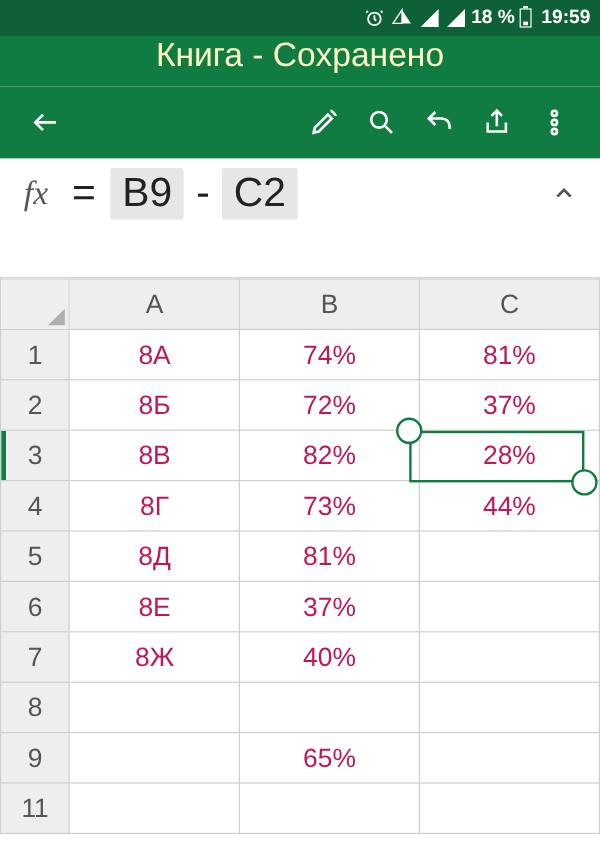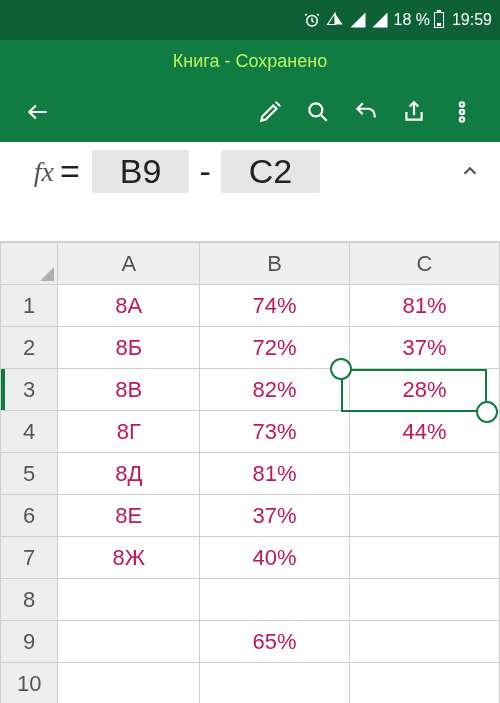--- a/index.html
+++ b/index.html
@@ -1,35 +1,35 @@
 <!DOCTYPE html>
 <html><head>
 <meta charset="utf-8">
 <style>
   * { box-sizing: border-box; margin: 0; padding: 0; font-family: 'Segoe UI', Arial, sans-serif; }
   body { width: 500px; height: 703px; overflow: hidden; background: #fff; position: relative; }
 
-  .status-bar { background: #0e6037; height: 40px; color: #fff; display: flex; justify-content: flex-end; align-items: center; padding: 0 8px; font-size: 16px; gap: 4px; }
+  .status-bar { background: #0e6037; height: 30px; color: #fff; display: flex; justify-content: flex-end; align-items: center; padding: 0 8px; font-size: 16px; gap: 4px; font-weight: bold; }
   .status-bar svg, .status-bar .glyph { fill: #fff; color: #fff; }
   .batt { display:inline-block; width:10px; height:16px; border:1.5px solid #fff; position:relative; }
   .batt::before { content:''; position:absolute; left:2px; bottom:1px; right:2px; height:20%; background:#fff; }
   .batt::after { content:''; position:absolute; top:-3px; left:2px; right:2px; height:2px; background:#fff; }
 
-  .title-bar { background: #107C41; height: 42px; color: #bef264; display:flex; align-items:center; justify-content:center; font-size: 18px; font-weight:400; }
+  .title-bar { background: #107C41; height: 42px; color: #fef9c3; display:flex; align-items:flex-start; justify-content:center; font-size: 28px; font-weight:400; }
 
   .toolbar { background: #107C41; height: 60px; display:flex; align-items:center; padding: 0 14px; color:#fff; }
   .toolbar .spacer { flex:1; }
   .tb-btn { width:48px; height:48px; display:flex; align-items:center; justify-content:center; }
   .tb-btn svg { width:26px; height:26px; stroke:#fff; fill:none; stroke-width:2; }
 
   .formula-bar { display:flex; align-items:flex-start; border-bottom:1px solid #d0d0d0; height:100px; padding:8px 10px 8px 6px; }
-  .fx { font-style:italic; font-size:28px; color:#555; width:48px; text-align:right; padding-top:6px; font-family: 'Times New Roman', serif; }
+  .fx { font-style:italic; font-size:28px; color:#555; width:48px; text-align:center; padding-top:6px; font-family: 'Times New Roman', serif; }
   .formula { font-size:34px; color:#222; flex:1; padding-left:6px; display:flex; align-items:center; gap:2px; }
   .formula .eq { margin-right:10px; }
-  .formula .ref { background:#e6e6e6; padding:2px 28px; border-radius:2px; }
+  .formula .ref { background:#e6e6e6; padding:2px 10px; border-radius:2px; }
   .formula .op { margin:0 8px; }
   .collapse { width:40px; display:flex; align-items:center; justify-content:center; padding-top:10px; }
   .collapse svg { width:22px; height:22px; stroke:#555; fill:none; stroke-width:2.5; }
 
   .sheet { position:relative; }
   table { border-collapse: collapse; width: 100%; }
   th, td { border:1px solid #cfcfcf; text-align:center; font-size:22px; color:#be185d; height:42px; font-weight:400; }
   th { background:#eee; color:#555; font-weight:400; }
   .corner { background:#eee; width:56px; position:relative; }
   .corner::after { content:''; position:absolute; right:3px; bottom:3px; border-left:14px solid transparent; border-bottom:14px solid #b0b0b0; }
@@ -179,26 +179,20 @@
           <td></td>
           <td></td>
         </tr>
     <tr>
           <th class="row-h">9</th>
           <td></td>
           <td>65%</td>
           <td></td>
         </tr>
     <tr>
-          <th class="row-h">10</th>
-          <td></td>
-          <td></td>
-          <td></td>
-        </tr>
-    <tr>
           <th class="row-h">11</th>
           <td></td>
           <td></td>
           <td></td>
         </tr>
   </tbody>
     </table>
 
   <div class="sel-box" style="left:341px; top:127px; width:146px; height:43px;"></div>
   <div class="handle" style="left:330px; top:116px;"></div>

